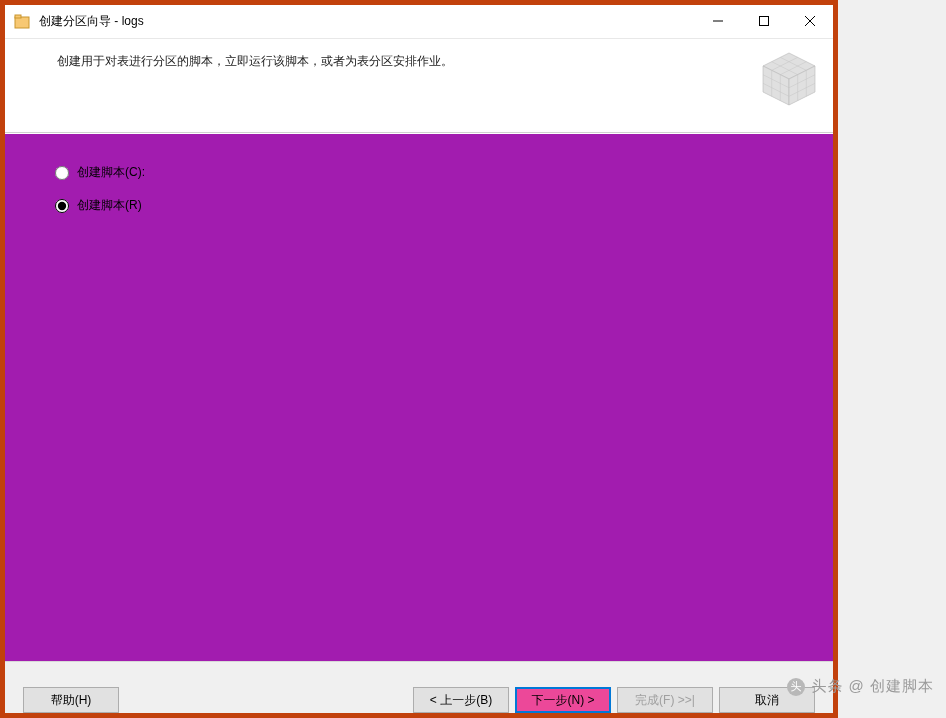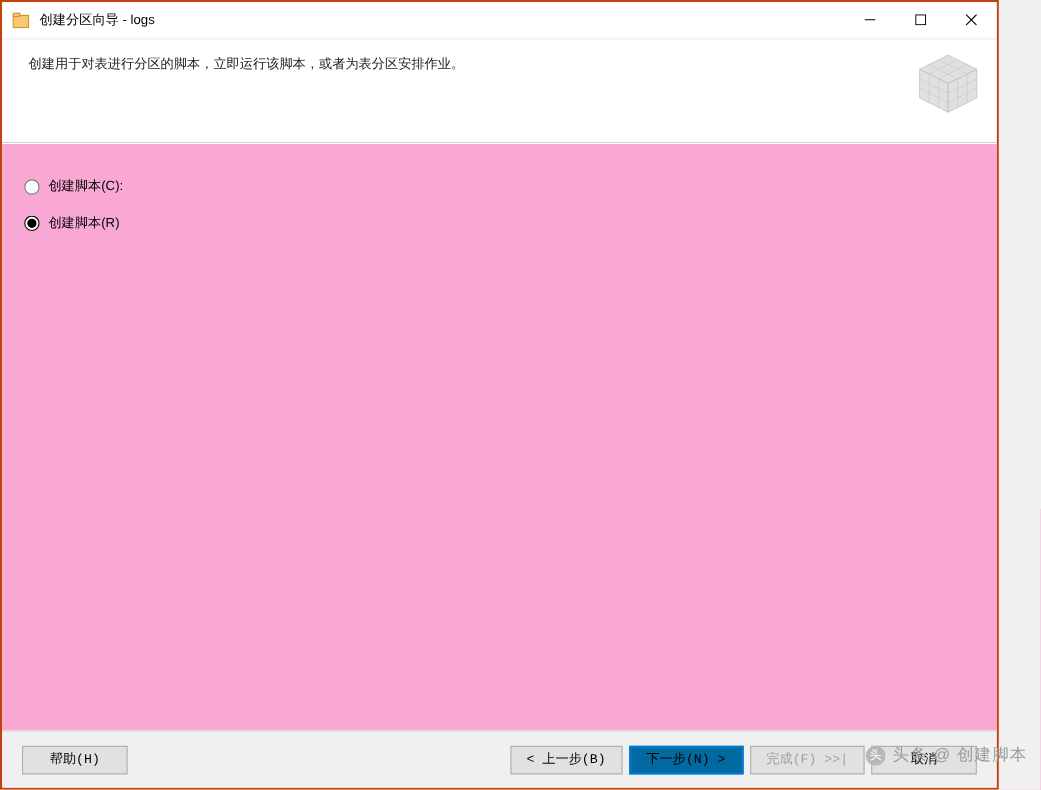--- a/index.html
+++ b/index.html
@@ -6,24 +6,24 @@
     body {
       font-family: "Microsoft YaHei", "SimSun", sans-serif;
       font-size: 12px;
       background: #f0f0f0;
       width: 946px;
       height: 718px;
       overflow: hidden;
       position: relative;
     }
     .window {
-      width: 908px;
+      width: 838px;
       height: 718px;
       background: #ffffff;
-      border: 2px solid #c2410c;
+      border: 5px solid #c2410c;
       display: flex;
       flex-direction: column;
     }
     
     .titlebar {
       height: 34px;
       background: #ffffff;
       display: flex;
       align-items: center;
       padding-left: 8px;
@@ -61,78 +61,78 @@
     }
     .header-banner .heading {
       font-size: 14px;
       font-weight: bold;
       color: #000;
       margin-bottom: 6px;
     }
     .header-banner .subheading {
       font-size: 12px;
       color: #222;
+      margin-left: 28px;
     }
     .header-banner .wizard-graphic {
       position: absolute;
       right: 12px;
       top: 10px;
       width: 64px;
       height: 64px;
     }
     
     .body-area {
       flex: 1;
-      background: #f9a8d4;
+      background: #a21caf;
       border-top: 1px solid #ffffff;
-      padding: 30px 20px;
+      padding: 30px 50px;
     }
     .radio-row {
       display: flex;
       align-items: center;
       margin-bottom: 16px;
       font-size: 12px;
       color: #000;
     }
     .radio-row input[type=radio] {
       width: 14px; height: 14px;
       margin-right: 8px;
       accent-color: #000;
     }
     .radio-row label { cursor: default; }
     
     .footer {
       height: 52px;
       background: #f0f0f0;
       border-top: 1px solid #d8d8d8;
       display: flex;
-      align-items: center;
+      align-items: flex-end;
       padding: 0 18px;
-      font-family: Liberation Mono, monospace;
     }
     .footer-spacer { flex: 1; }
     .btn {
       height: 26px;
       min-width: 96px;
       padding: 0 14px;
       background: #e1e1e1;
       border: 1px solid #adadad;
       font-size: 12px;
       font-family: inherit;
       color: #000;
       margin-left: 6px;
       cursor: default;
       display: inline-flex;
       align-items: center;
       justify-content: center;
     }
     .btn.help { margin-left: 0; }
     .btn.primary {
       border: 2px solid #0078d7;
-      background: #0369a1;
+      background: #ec4899;
     }
     .btn.disabled {
       color: #a0a0a0;
     }
     .btn-group { display: flex; }
     .watermark {
       position: absolute;
       right: 12px;
       bottom: 22px;
       font-size: 15px;

